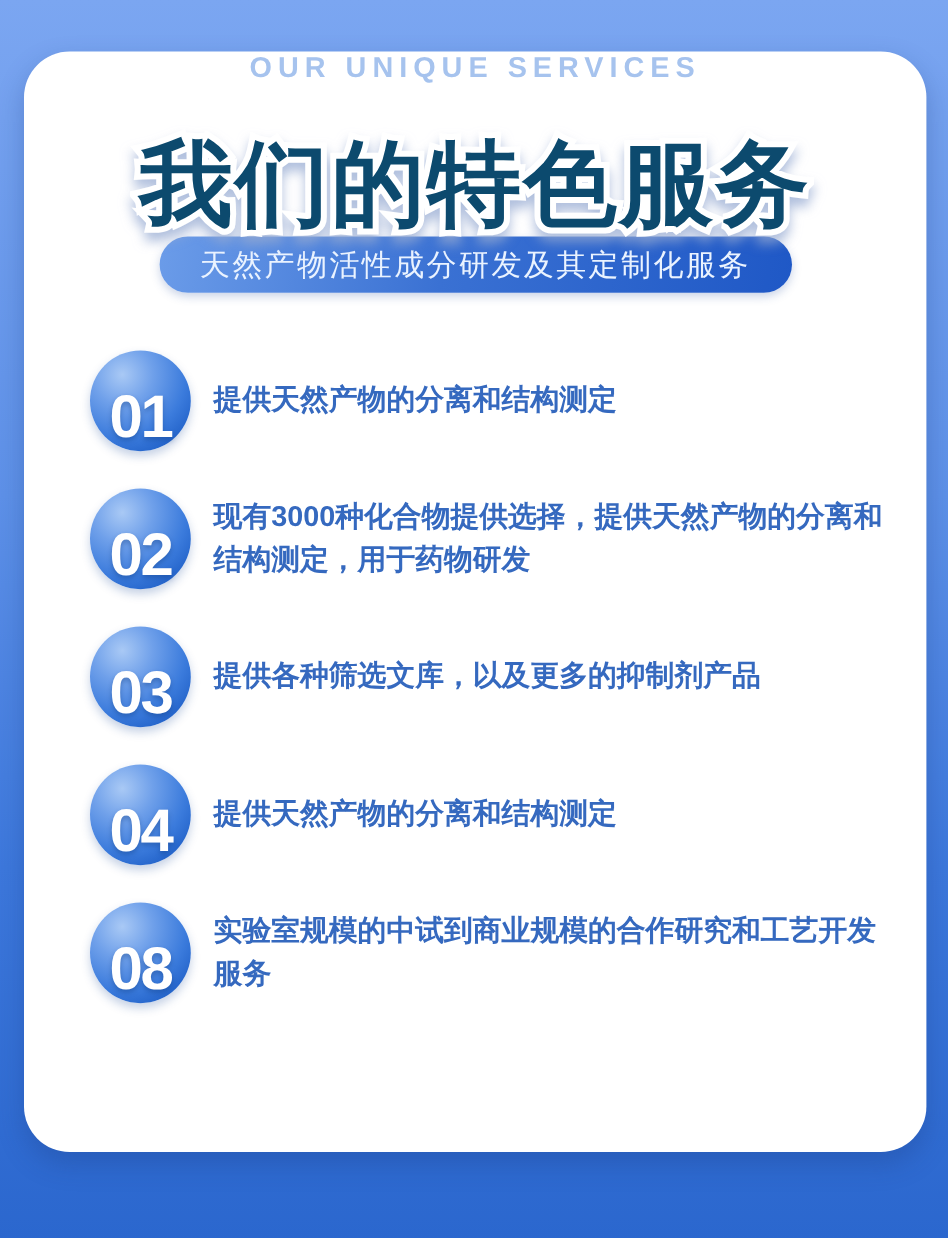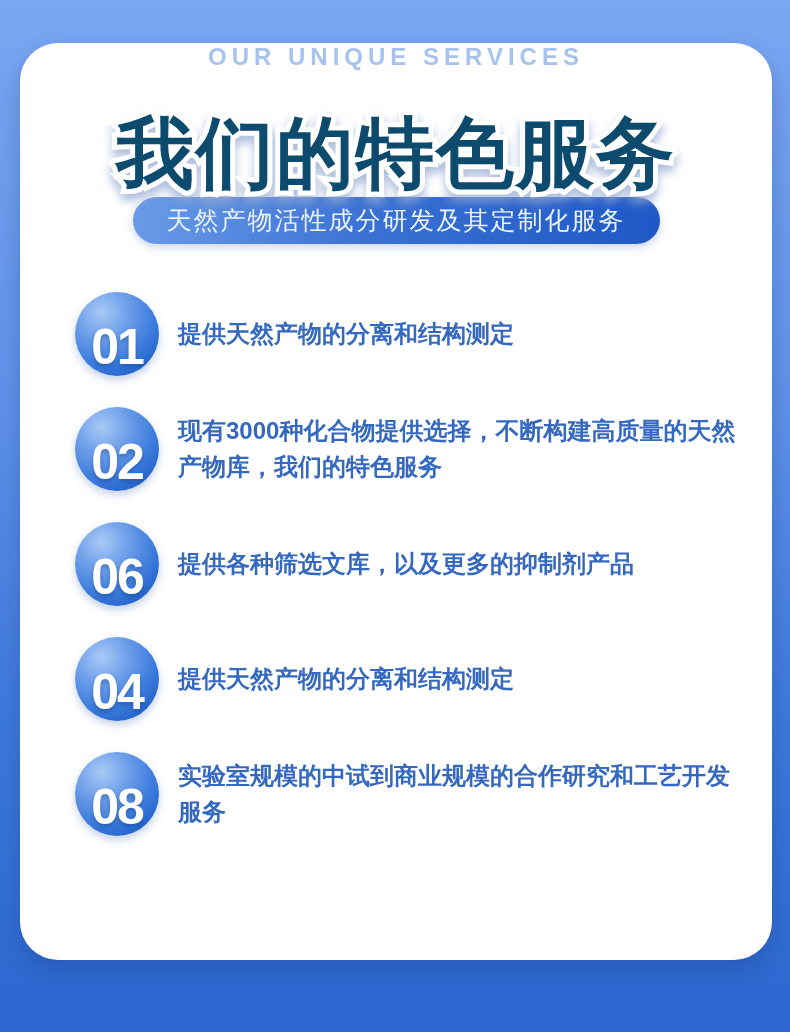--- a/index.html
+++ b/index.html
@@ -139,26 +139,26 @@
         <div class="num-circle">
           <span>01</span>
         </div>
         <div class="service-text">提供天然产物的分离和结构测定</div>
       </div>
 
       <div class="service-row">
         <div class="num-circle">
           <span>02</span>
         </div>
-        <div class="service-text">现有3000种化合物提供选择，不断构建高质量的天然产物库，我们的特色服务</div>
+        <div class="service-text">现有3000种化合物提供选择，提供天然产物的分离和结构测定，用于药物研发</div>
       </div>
 
       <div class="service-row">
         <div class="num-circle">
-          <span>06</span>
+          <span>03</span>
         </div>
         <div class="service-text">提供各种筛选文库，以及更多的抑制剂产品</div>
       </div>
 
       <div class="service-row">
         <div class="num-circle">
           <span>04</span>
         </div>
         <div class="service-text">提供天然产物的分离和结构测定</div>
       </div>

